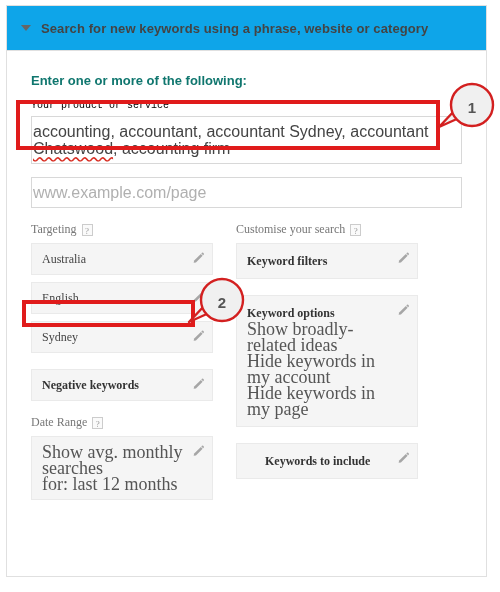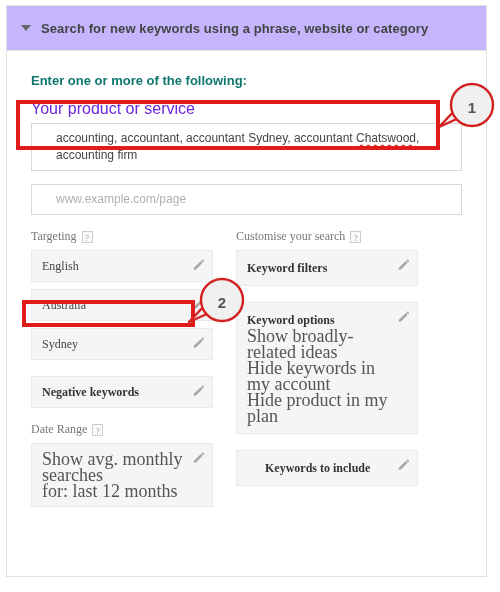--- a/index.html
+++ b/index.html
@@ -30,21 +30,21 @@
     width: 481px;
     height: 572px;
     background: #ffffff;
     border: 1px solid #e0e0e0;
     box-sizing: border-box;
   }
 
   
   .panel-header {
     height: 45px;
-    background: #c4b5fd;
+    background: #0ea5e9;
     border-bottom: 1px solid #e0e0e0;
     display: flex;
     align-items: center;
     padding-left: 14px;
     box-sizing: border-box;
   }
   .caret {
     width: 0;
     height: 0;
     border-left: 5px solid transparent;
@@ -67,33 +67,34 @@
   }
 
   .section-heading {
     font-size: 13px;
     font-weight: bold;
     color: #0f766e;
     margin: 0 0 12px 0;
   }
 
   .field-label {
-    font-size: 16px;
-    color: #6d28d9;
+    font-size: 10px;
+    color: #000000;
     margin: 0 0 5px 0;
+    font-family: Liberation Mono, monospace;
   }
 
   .text-input {
     width: 100%;
     min-height: 22px;
     border: 1px solid #d8d8d8;
     background: #ffffff;
     box-sizing: border-box;
-    padding: 6px 24px;
-    font-size: 12px;
+    padding: 6px 1px;
+    font-size: 16px;
     color: #444444;
     line-height: 17px;
   }
   .text-input.filled {
     color: #444444;
   }
   .text-input.placeholder {
     color: #b0b0b0;
   }
   .spell {
@@ -250,29 +251,29 @@
       <div class="cols">
 
         <div class="col-left">
 
           <div class="group-label">
             <span>Targeting</span>
             <span class="help-icon">?</span>
           </div>
 
           <div class="card">
+            <div class="card-title">Australia</div>
+            <svg class="pencil" viewBox="0 0 16 16">
+              <path d="M2 13.2 L2.7 10.6 L10.9 2.4 L13.1 4.6 L4.9 12.8 Z" fill="#a6a6a6"></path>
+              <path d="M11.5 1.8 L13.7 4.0 L14.5 3.2 A1.1 1.1 0 0 0 14.5 1.8 L13.7 1.0 A1.1 1.1 0 0 0 12.3 1.0 Z" fill="#a6a6a6"></path>
+            </svg>
+          </div>
+
+          <div class="card">
             <div class="card-title">English</div>
-            <svg class="pencil" viewBox="0 0 16 16">
-              <path d="M2 13.2 L2.7 10.6 L10.9 2.4 L13.1 4.6 L4.9 12.8 Z" fill="#a6a6a6"></path>
-              <path d="M11.5 1.8 L13.7 4.0 L14.5 3.2 A1.1 1.1 0 0 0 14.5 1.8 L13.7 1.0 A1.1 1.1 0 0 0 12.3 1.0 Z" fill="#a6a6a6"></path>
-            </svg>
-          </div>
-
-          <div class="card">
-            <div class="card-title">Australia</div>
             <svg class="pencil" viewBox="0 0 16 16">
               <path d="M2 13.2 L2.7 10.6 L10.9 2.4 L13.1 4.6 L4.9 12.8 Z" fill="#a6a6a6"></path>
               <path d="M11.5 1.8 L13.7 4.0 L14.5 3.2 A1.1 1.1 0 0 0 14.5 1.8 L13.7 1.0 A1.1 1.1 0 0 0 12.3 1.0 Z" fill="#a6a6a6"></path>
             </svg>
           </div>
 
           <div class="card">
             <div class="card-title">Sydney</div>
             <svg class="pencil" viewBox="0 0 16 16">
               <path d="M2 13.2 L2.7 10.6 L10.9 2.4 L13.1 4.6 L4.9 12.8 Z" fill="#a6a6a6"></path>
@@ -322,21 +323,21 @@
               <path d="M11.5 1.8 L13.7 4.0 L14.5 3.2 A1.1 1.1 0 0 0 14.5 1.8 L13.7 1.0 A1.1 1.1 0 0 0 12.3 1.0 Z" fill="#a6a6a6"></path>
             </svg>
           </div>
 
           <div class="spacer-sm"></div>
 
           <div class="card" style="padding-top:9px;padding-bottom:9px;">
             <div class="card-title bold">Keyword options</div>
             <div class="card-sub">Show broadly-related ideas</div>
             <div class="card-sub">Hide keywords in my account</div>
-            <div class="card-sub">Hide product in my plan</div>
+            <div class="card-sub">Hide keywords in my page</div>
             <svg class="pencil" viewBox="0 0 16 16">
               <path d="M2 13.2 L2.7 10.6 L10.9 2.4 L13.1 4.6 L4.9 12.8 Z" fill="#a6a6a6"></path>
               <path d="M11.5 1.8 L13.7 4.0 L14.5 3.2 A1.1 1.1 0 0 0 14.5 1.8 L13.7 1.0 A1.1 1.1 0 0 0 12.3 1.0 Z" fill="#a6a6a6"></path>
             </svg>
           </div>
 
           <div class="spacer-sm"></div>
 
           <div class="card" style="padding-top:9px;padding-bottom:9px;padding-left:28px;">
             <div class="card-title bold">Keywords to include</div>

